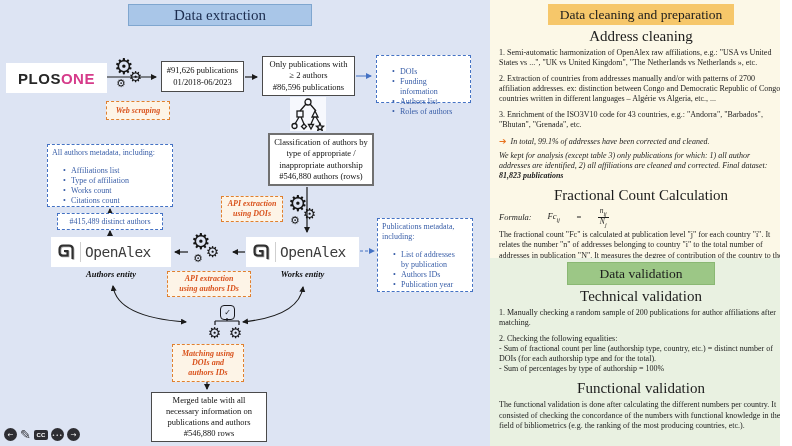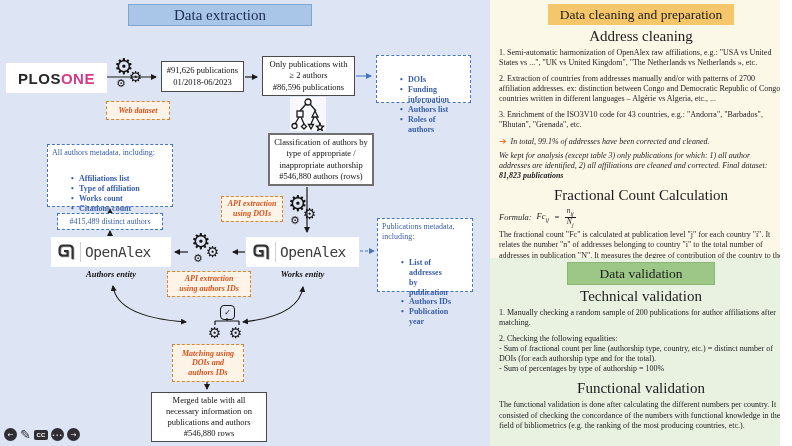--- a/index.html
+++ b/index.html
@@ -20,21 +20,21 @@
   .gearwrap{z-index:2;color:#151515;font-family:"DejaVu Sans",sans-serif;}
   .gearwrap span{position:absolute;line-height:1;}
   .gb{font-size:22px;left:2px;top:0;} .gm{font-size:15px;left:17px;top:14px;} .gs{font-size:11px;left:4px;top:22px;}
   .obox{border:1px dashed #e0802f;background:#fdf4e7;color:#d9531e;font-weight:bold;font-style:italic;
         display:flex;align-items:center;justify-content:center;text-align:center;font-size:8px;line-height:1.2;}
   .wbox{background:#fff;border:1px solid #4a4a4a;color:#111;display:flex;align-items:center;
         justify-content:center;text-align:center;font-size:8.5px;line-height:1.3;}
   .bbox{background:#fff;border:1.4px dashed #4472c4;color:#3a5fa8;font-size:8px;line-height:1.24;
         padding:3px 4px 2px 4px;}
   .bbox .hd{margin-bottom:1px;}
-  .bbox ul{margin:16px;padding:0;list-style:none;font-weight:bold;}
+  .bbox ul{margin:8px;padding:0;list-style:none;}
   .bbox li{padding-left:11px;position:relative;}
   .bbox li::before{content:"•";position:absolute;left:3px;}
   .classb{border-width:2px;border-color:#707070;}
   .oax{background:#fff;display:flex;align-items:center;padding:0 5px;gap:4px;}
   .oax-text{font-family:"DejaVu Sans Mono",monospace;font-size:14.5px;color:#3c3c3c;letter-spacing:-0.5px;}
   .oax-div{width:1px;height:20px;background:#cfcfcf;}
   .entity{color:#101010;font-weight:bold;font-style:italic;font-size:8.5px;text-align:center;}
   .match-icon{z-index:2;}
   .check-box{position:absolute;left:15px;top:0;width:13px;height:13px;border:1.6px solid #17171c;
              border-radius:4px;color:#17171c;font-size:8px;display:flex;align-items:center;justify-content:center;}
@@ -51,21 +51,21 @@
   .cream{left:490px;top:0;width:302px;height:258px;background:#fcf8e7;color:#1c1c1c;}
   .green{left:490px;top:258px;width:302px;height:188px;background:#e9f1e1;color:#1c1c1c;}
   .sec-title{margin:4px auto 3px auto;font-size:13.5px;display:flex;align-items:center;justify-content:center;}
   .cream .sec-title{width:186px;height:21px;background:#f6c76a;}
   .green .sec-title{width:146px;height:21px;background:#9cc786;border:1px solid #8ab873;}
   .sub-head{text-align:center;font-size:15px;margin:2px 0 3px 0;}
   .para{font-size:8px;line-height:1.26;margin:0 9px 6px 9px;text-align:left;}
   .ital{font-style:italic;}
   .arrow-note{display:flex;gap:4px;align-items:flex-start;margin:0 9px 5px 9px;font-size:8px;}
   .orange-arrow{color:#e8731f;font-family:"DejaVu Sans",sans-serif;font-size:9px;line-height:1;}
-  .formula-line{display:flex;align-items:center;gap:5px;font-size:8.5px;font-style:italic;margin:0 9px 3px 9px;}
+  .formula-line{display:flex;align-items:center;gap:16px;font-size:8.5px;font-style:italic;margin:0 9px 3px 9px;}
   .frac{display:inline-flex;flex-direction:column;align-items:center;line-height:1.05;font-size:7.5px;}
   .frac .num{border-bottom:1px solid #1c1c1c;padding:0 2px;}
   sub{font-size:6px;}
 </style>
 </head>
 <body>
 
 <div class="stage">
 
   <div class="abs left-panel">
@@ -103,21 +103,21 @@
       <span class="plos-t">PLOS</span>
       <span class="one-t">ONE</span>
     </div>
 
     <div class="abs node gearwrap" style="left:112px;top:56px;width:38px;height:42px;">
       <span class="gb">⚙</span>
         <span class="gm">⚙</span>
         <span class="gs">⚙</span>
     </div>
 
-    <div class="abs node obox" style="left:106px;top:101px;width:64px;height:19px;">Web dataset</div>
+    <div class="abs node obox" style="left:106px;top:101px;width:64px;height:19px;">Web scraping</div>
 
     <div class="abs node wbox prelines" style="left:161px;top:61px;width:83px;height:31px;">#91,626 publications
 01/2018-06/2023</div>
 
     <div class="abs node wbox prelines" style="left:262px;top:56px;width:93px;height:40px;">Only publications with
 ≥ 2 authors
 #86,596 publications</div>
 
     <div class="abs node bbox" style="left:376px;top:55px;width:95px;height:48px;">
       <ul>

